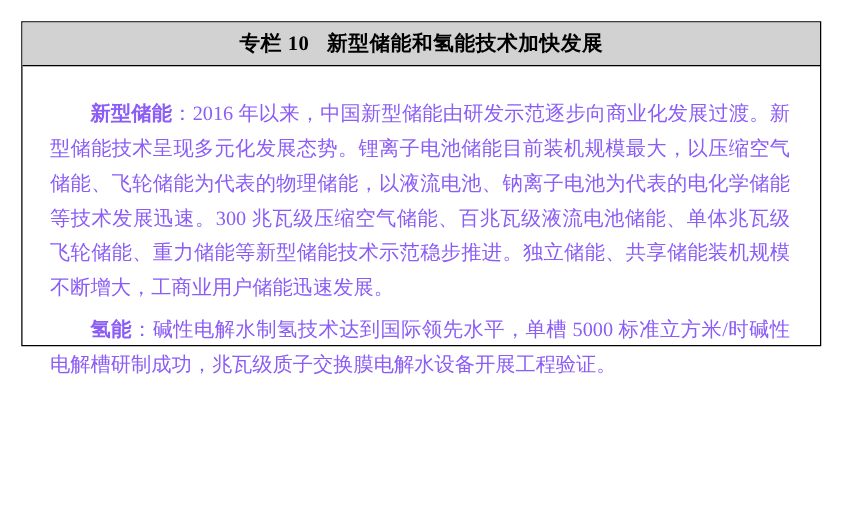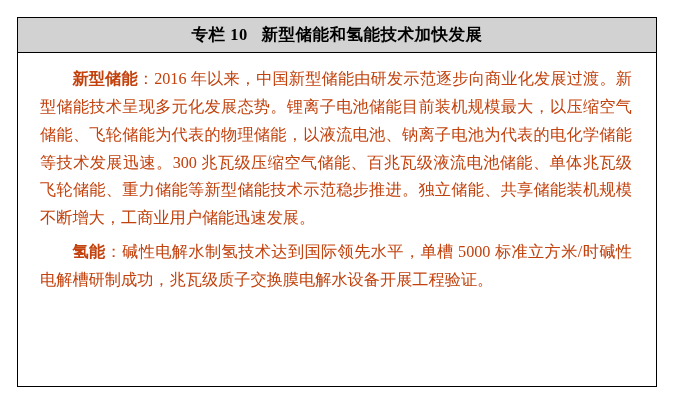--- a/index.html
+++ b/index.html
@@ -11,21 +11,21 @@
     height: 404px;
     background: #ffffff;
     font-family: "Liberation Serif", "DejaVu Serif", serif;
     overflow: hidden;
   }
   .sidebar-box {
     position: absolute;
     left: 17px;
     top: 17px;
     width: 640px;
-    height: 370px;
+    height: 260px;
     box-sizing: border-box;
     border: 1px solid #000000;
     background: #ffffff;
   }
   .box-title {
     height: 34px;
     background: #d2d2d2;
     border-bottom: 1px solid #000000;
     display: flex;
     align-items: center;
@@ -34,27 +34,27 @@
     font-size: 16.5px;
     letter-spacing: 0.5px;
     color: #000000;
     white-space: pre;
   }
   .box-body {
     padding: 13px 24px 0 22px;
     box-sizing: border-box;
   }
   p.para {
-    margin: 0 0 0 0;
+    margin: 12px 0 0 0;
     font-size: 16.2px;
     line-height: 1.72;
     text-align: justify;
     text-justify: inter-ideograph;
     text-indent: 2em;
-    color: #c2410c;
+    color: #8b5cf6;
   }
   p.para + p.para {
     margin-top: 6px;
   }
   .lead {
     font-weight: bold;
   }
 </style>
 </head>
 <body>

